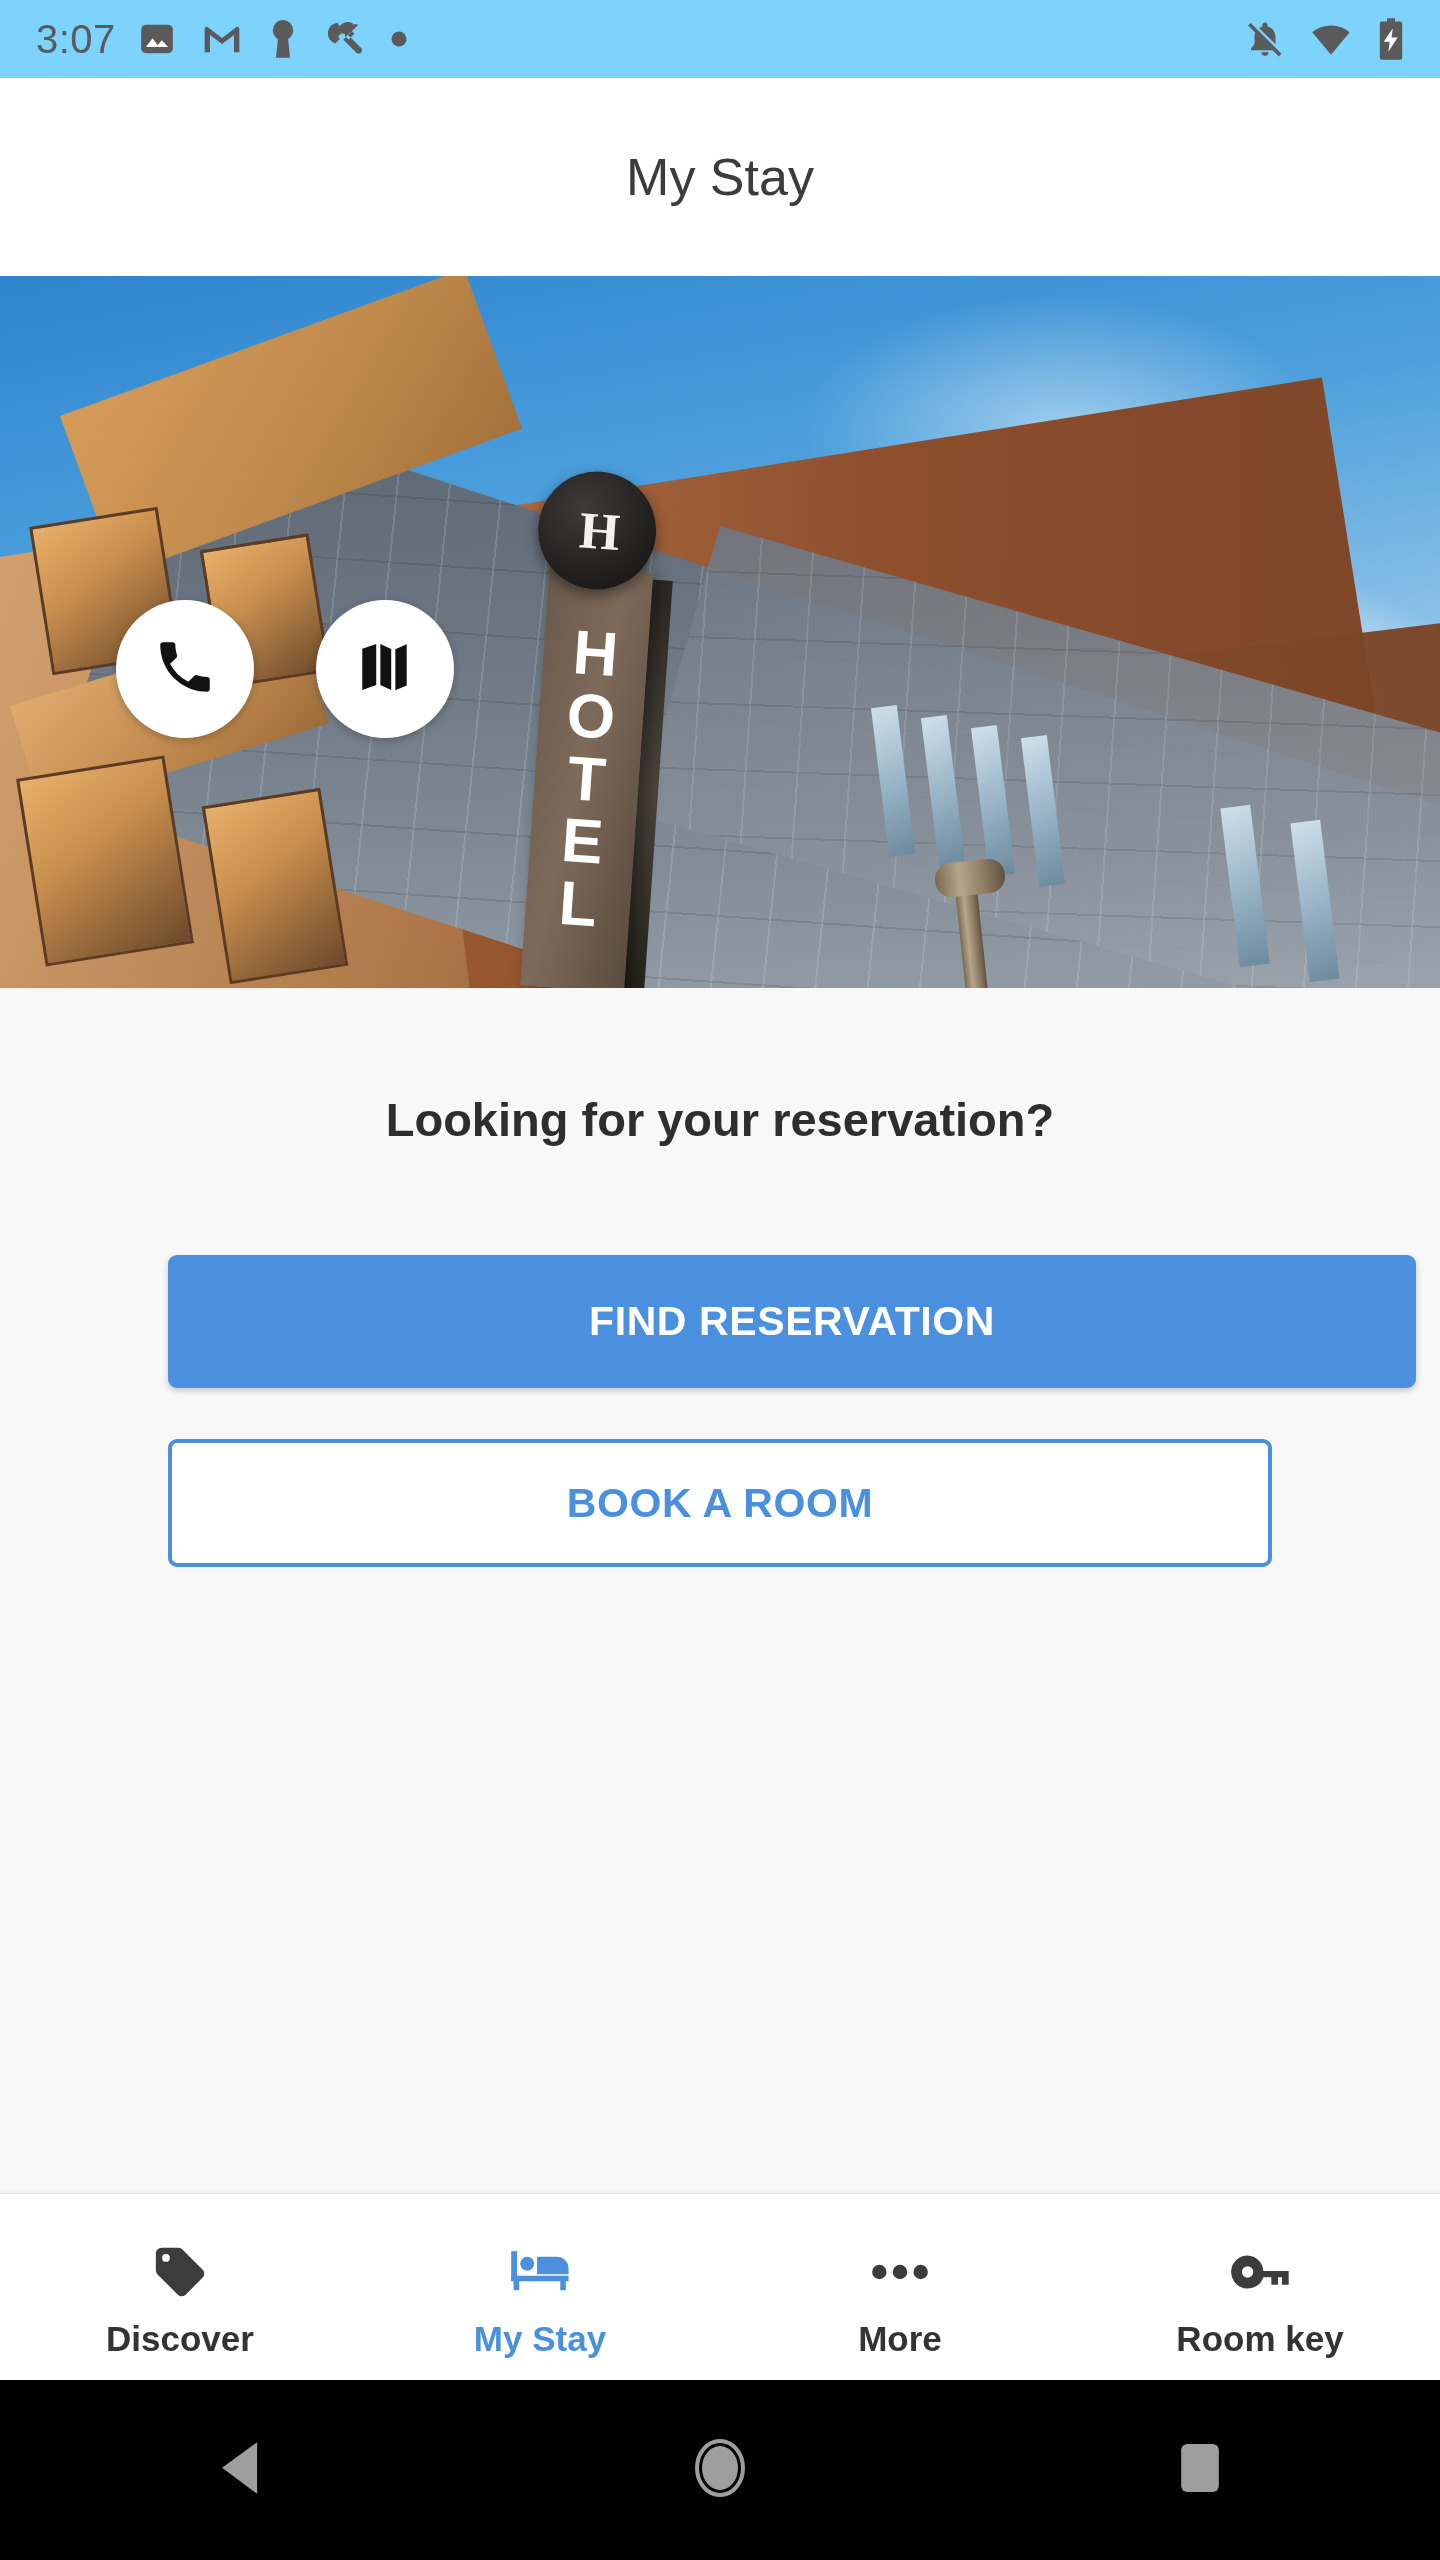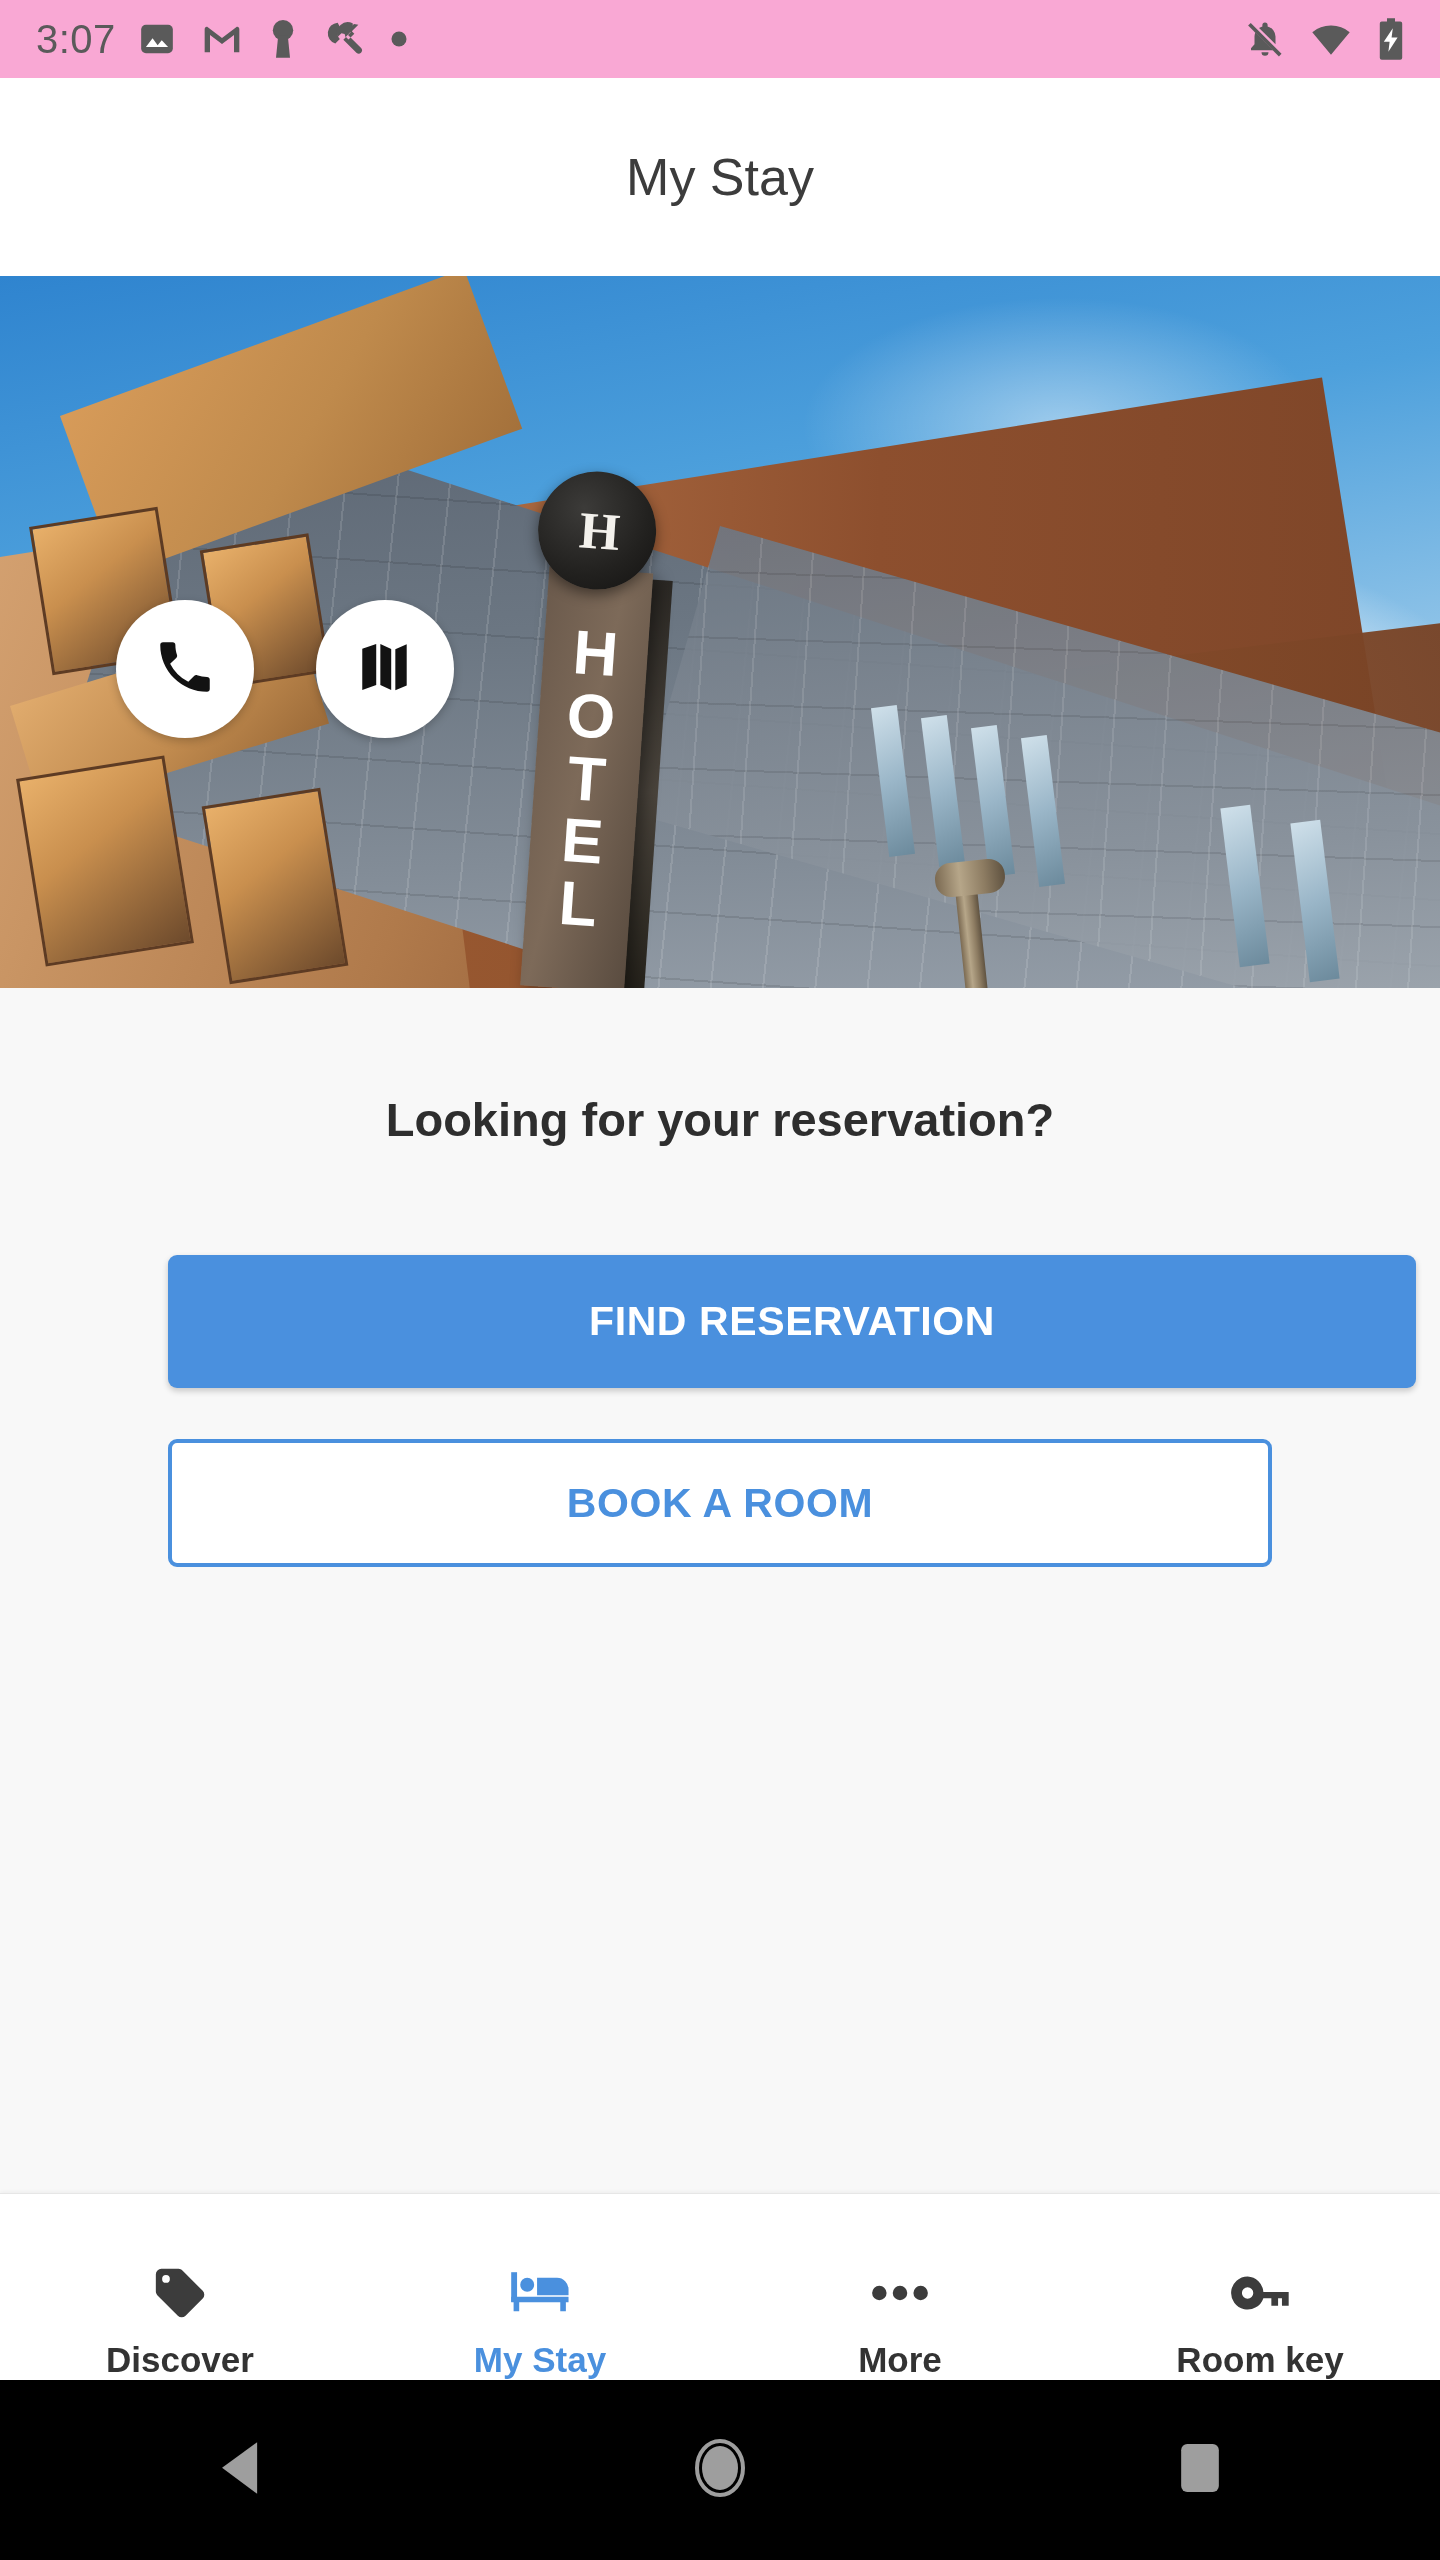--- a/index.html
+++ b/index.html
@@ -7,21 +7,21 @@
     width:1440px; height:2560px;
     background:#ffffff;
     font-family:"Liberation Sans", sans-serif;
     overflow:hidden;
   }
   #screen { position:relative; width:1440px; height:2560px; background:#ffffff; }
 
   
   .statusbar {
     position:absolute; top:0; left:0; width:1440px; height:78px;
-    background:#f9a8d4; display:flex; align-items:center;
+    background:#7dd3fc; display:flex; align-items:center;
     padding:0 34px 0 36px;
   }
   .sb-clock { font-size:40px; color:#5a5a5a; letter-spacing:.5px; line-height:1; }
   .sb-left-icons { display:flex; align-items:center; gap:26px; margin-left:22px; }
   .sb-spacer { flex:1; }
   .sb-right-icons { display:flex; align-items:center; gap:24px; }
   .sb-ic { display:flex; align-items:center; justify-content:center; }
 
   
   .appbar {
@@ -145,21 +145,21 @@
   .btn-outline {
     position:absolute; top:451px; left:168px; width:1104px; height:128px;
     background:#ffffff; border:4px solid #4a90de; border-radius:9px;
     color:#4a90de; font-size:41px; font-weight:700; letter-spacing:.6px;
     display:flex; align-items:center; justify-content:center; cursor:pointer;
   }
 
   
   .bottomnav {
     position:absolute; top:2193px; left:0; width:1440px; height:187px;
-    background:#ffffff; display:flex; align-items:flex-end;
+    background:#ffffff; display:flex; align-items:center;
     border-top:1px solid #e6e6e6;
     box-shadow:0 -1px 4px rgba(0,0,0,.05);
   }
   .navitem {
     flex:1; display:flex; flex-direction:column; align-items:center;
     padding-top:26px; gap:16px; cursor:pointer;
   }
   .navitem .lbl { font-size:35px; font-weight:700; color:#333333; }
   .navitem.active .lbl { color:#4a90de; }
   .navicon { height:62px; display:flex; align-items:center; justify-content:center; }

